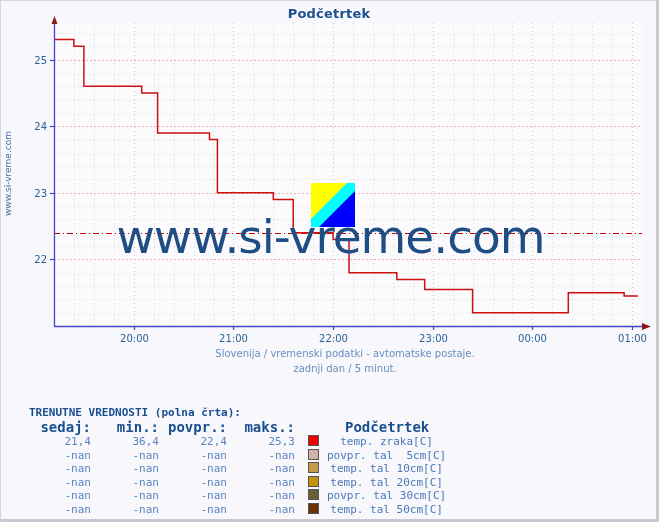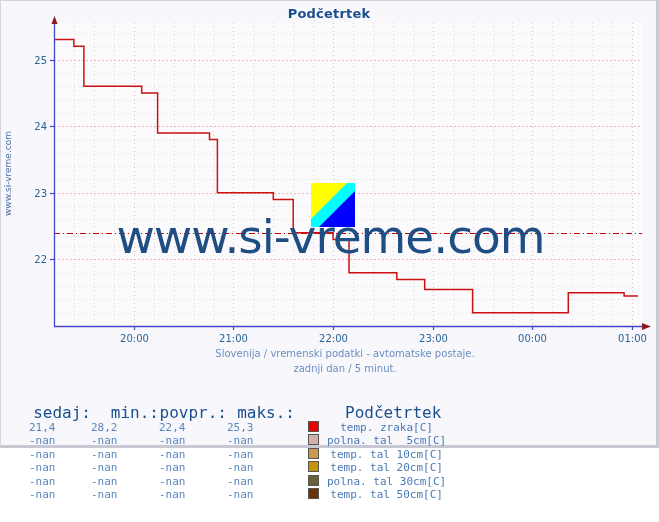--- a/index.html
+++ b/index.html
@@ -9,21 +9,21 @@
   }
   body {
     width: 659px;
     height: 522px;
     font-family: "DejaVu Sans", sans-serif;
     overflow: hidden;
   }
   #app {
     position: relative;
     width: 659px;
-    height: 448px;
+    height: 522px;
     background: #f7f7fc;
     box-sizing: border-box;
     border-right: 3px solid #c8c8d2;
     border-bottom: 3px solid #c8c8d2;
     border-top: 1px solid #d5d5de;
     border-left: 1px solid #d5d5de;
   }
   .chart-area {
     position: absolute;
     left: 0; top: 0;
@@ -122,31 +122,32 @@
     white-space: pre;
     margin-bottom: 1px;
   }
   table.vals {
     border-collapse: collapse;
     font-family: "DejaVu Sans Mono", monospace;
     font-size: 11px;
   }
   table.vals th {
     color: #1a4f8f;
-    font-weight: normal;
+    font-weight: bold;
     text-align: right;
     padding: 0 0 1px 0;
-    font-size: 16px;
+    font-size: 14px;
   }
   table.vals th.lbl {
     text-align: left;
     padding-left: 22px;
   }
   table.vals td {
     color: #5b86bd;
+    text-align: right;
     padding: 0;
     height: 13.5px;
     font-size: 11px;
   }
   table.vals td.sw-cell {
     width: 20px;
     text-align: center;
     padding-left: 8px;
   }
   table.vals td.name-cell {
@@ -301,47 +302,48 @@
     <div id="big-watermark">www.si-vreme.com</div>
 
   </div>
 
   <div class="caption-block">
     <div>Slovenija / vremenski podatki - avtomatske postaje.</div>
     <div>zadnji dan / 5 minut.</div>
   </div>
 
   <div id="data-table">
+    <div id="table-heading">TRENUTNE VREDNOSTI (polna črta):</div>
     <table class="vals">
       <thead>
         <tr>
           <th class="col-sedaj">sedaj:</th>
           <th class="col-min">min.:</th>
           <th class="col-povpr">povpr.:</th>
           <th class="col-maks">maks.:</th>
           <th></th>
           <th class="lbl" colspan="1">Podčetrtek</th>
         </tr>
       </thead>
       <tbody id="table-body">
           <tr>
             <td class="col-sedaj">21,4</td>
-            <td class="col-min">28,2</td>
+            <td class="col-min">36,4</td>
             <td class="col-povpr">22,4</td>
             <td class="col-maks">25,3</td>
             <td class="sw-cell"><span class="swatch" style="background: rgb(238, 0, 0);"></span></td>
             <td class="name-cell">temp. zraka[C]</td>
           </tr>
           <tr>
             <td class="col-sedaj">-nan</td>
             <td class="col-min">-nan</td>
             <td class="col-povpr">-nan</td>
             <td class="col-maks">-nan</td>
             <td class="sw-cell"><span class="swatch" style="background: rgb(210, 177, 171);"></span></td>
-            <td class="name-cell">polna. tal  5cm[C]</td>
+            <td class="name-cell">povpr. tal  5cm[C]</td>
           </tr>
           <tr>
             <td class="col-sedaj">-nan</td>
             <td class="col-min">-nan</td>
             <td class="col-povpr">-nan</td>
             <td class="col-maks">-nan</td>
             <td class="sw-cell"><span class="swatch" style="background: rgb(200, 154, 74);"></span></td>
             <td class="name-cell">temp. tal 10cm[C]</td>
           </tr>
           <tr>
@@ -351,21 +353,21 @@
             <td class="col-maks">-nan</td>
             <td class="sw-cell"><span class="swatch" style="background: rgb(200, 146, 10);"></span></td>
             <td class="name-cell">temp. tal 20cm[C]</td>
           </tr>
           <tr>
             <td class="col-sedaj">-nan</td>
             <td class="col-min">-nan</td>
             <td class="col-povpr">-nan</td>
             <td class="col-maks">-nan</td>
             <td class="sw-cell"><span class="swatch" style="background: rgb(107, 97, 54);"></span></td>
-            <td class="name-cell">polna. tal 30cm[C]</td>
+            <td class="name-cell">povpr. tal 30cm[C]</td>
           </tr>
           <tr>
             <td class="col-sedaj">-nan</td>
             <td class="col-min">-nan</td>
             <td class="col-povpr">-nan</td>
             <td class="col-maks">-nan</td>
             <td class="sw-cell"><span class="swatch" style="background: rgb(107, 50, 5);"></span></td>
             <td class="name-cell">temp. tal 50cm[C]</td>
           </tr>
         </tbody>

